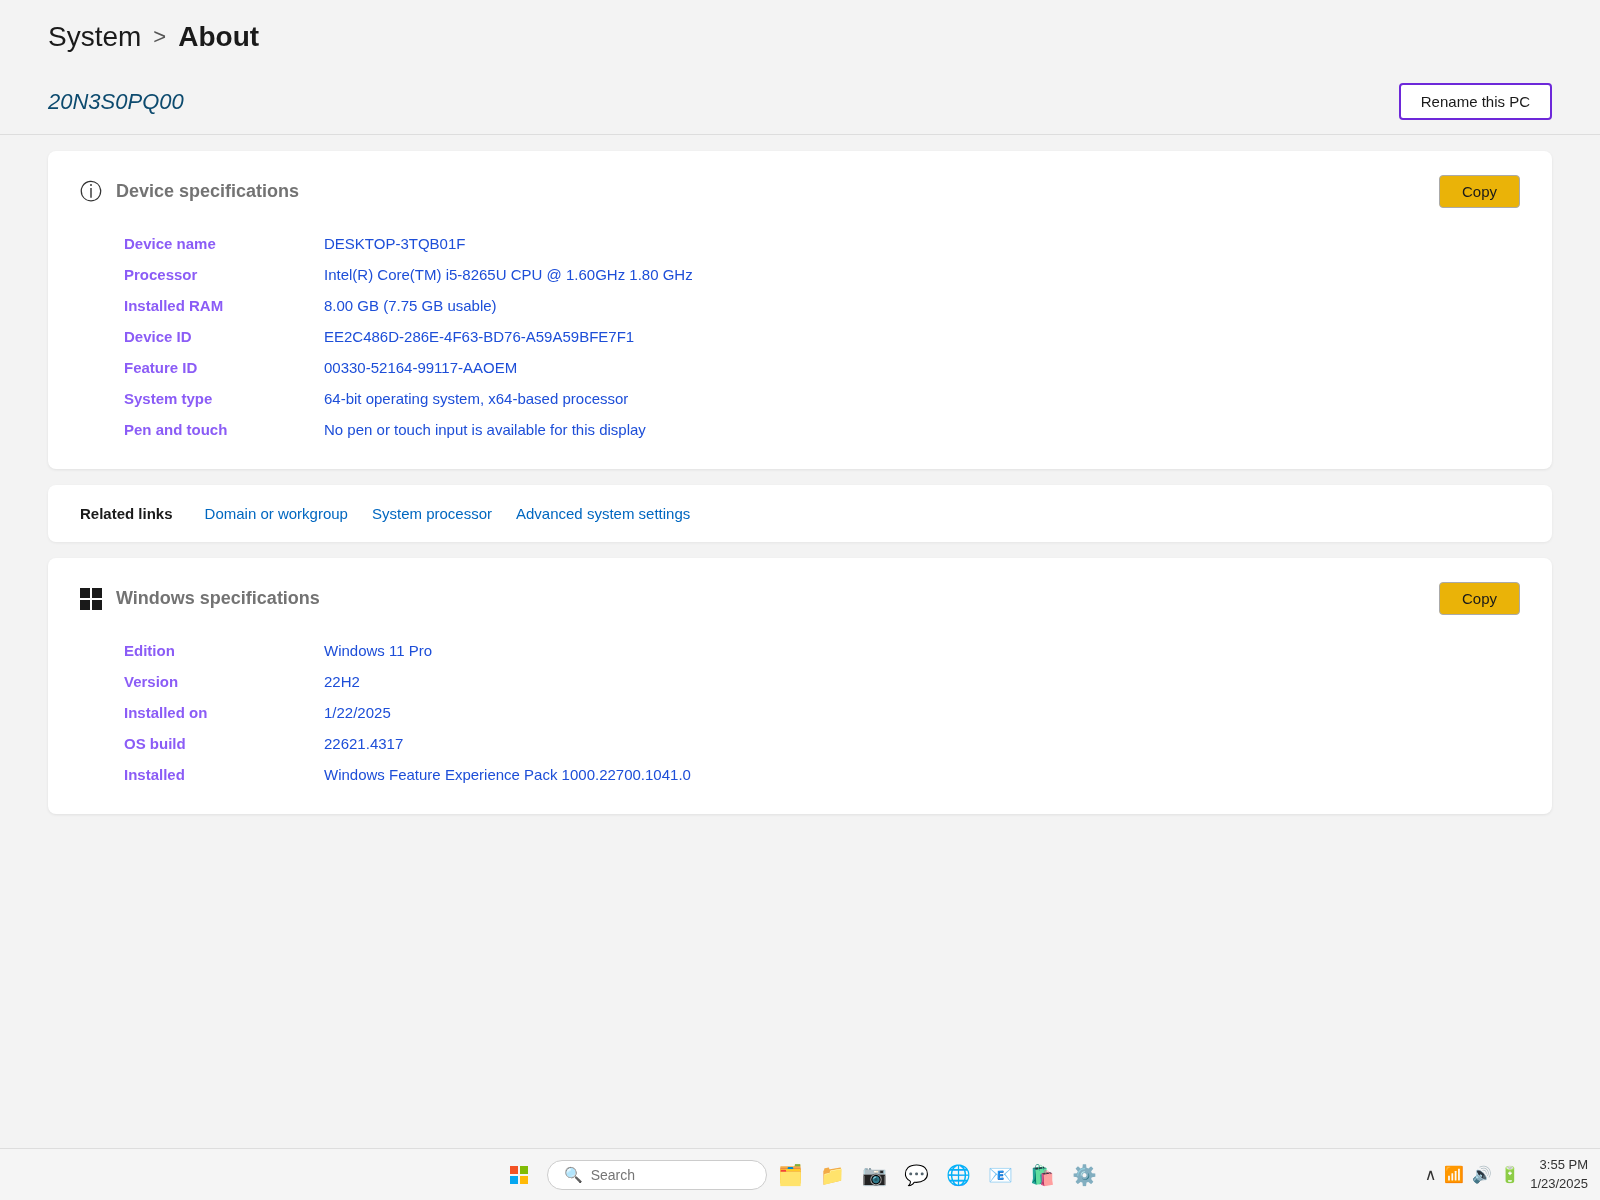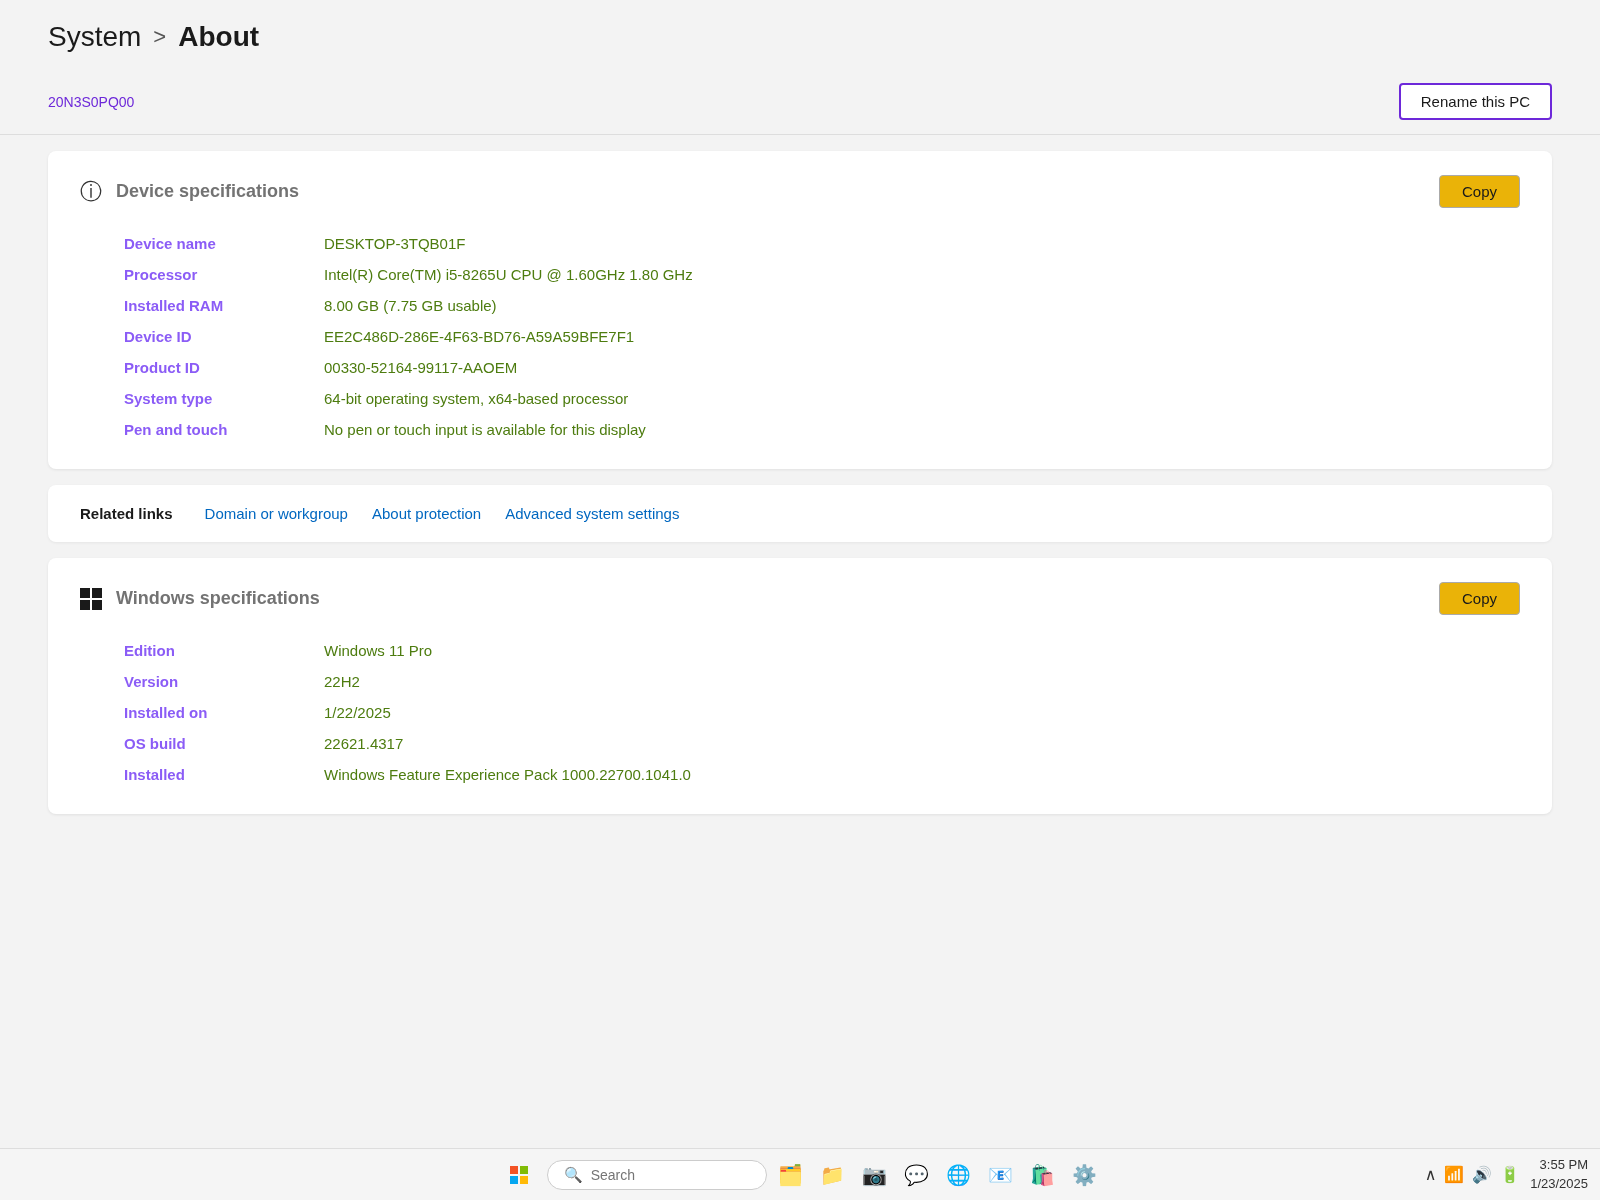--- a/index.html
+++ b/index.html
@@ -37,22 +37,23 @@
     .device-name-bar {
       display: flex;
       align-items: center;
       justify-content: space-between;
       padding: 14px 48px;
       background: #f3f3f3;
       border-bottom: 1px solid #ddd;
     }
 
     .device-name-text {
-      font-size: 14px;
-      color: #6d28d9;
+      font-size: 22px;
+      color: #0c4a6e;
+      font-style: italic;
     }
 
     .rename-btn {
       padding: 8px 20px;
       border: 2px solid #6d28d9;
       background: #fff;
       border-radius: 4px;
       font-size: 15px;
       cursor: pointer;
       color: #1a1a1a;
@@ -113,21 +114,21 @@
       vertical-align: top;
     }
 
     .spec-table tr td:first-child {
       font-weight: 700;
       width: 200px;
       color: #8b5cf6;
     }
 
     .spec-table tr td:last-child {
-      color: #4d7c0f;
+      color: #1d4ed8;
     }
 
     .related-links {
       background: #fff;
       margin: 0 48px 16px 48px;
       padding: 20px 32px;
       border-radius: 8px;
       display: flex;
       align-items: center;
       gap: 24px;
@@ -310,41 +311,41 @@
           </tr>
           <tr>
             <td>Installed RAM</td>
             <td>8.00 GB (7.75 GB usable)</td>
           </tr>
           <tr>
             <td>Device ID</td>
             <td>EE2C486D-286E-4F63-BD76-A59A59BFE7F1</td>
           </tr>
           <tr>
-            <td>Product ID</td>
+            <td>Feature ID</td>
             <td>00330-52164-99117-AAOEM</td>
           </tr>
           <tr>
             <td>System type</td>
             <td>64-bit operating system, x64-based processor</td>
           </tr>
           <tr>
             <td>Pen and touch</td>
             <td>No pen or touch input is available for this display</td>
           </tr>
         </tbody>
     </table>
   </div>
 </div>
 
 <div class="related-links">
   <span class="related-links-label">Related links</span>
   <div id="related-links-container" style="display:flex;gap:24px;align-items:center;">
       <a href="#" class="related-link">Domain or workgroup</a>
-      <a href="#" class="related-link">About protection</a>
+      <a href="#" class="related-link">System processor</a>
       <a href="#" class="related-link">Advanced system settings</a>
     </div>
 </div>
 
 <div class="section">
   <div class="section-header">
     <div class="section-title-group">
       <div class="windows-icon">
         <span></span>
           <span></span>

